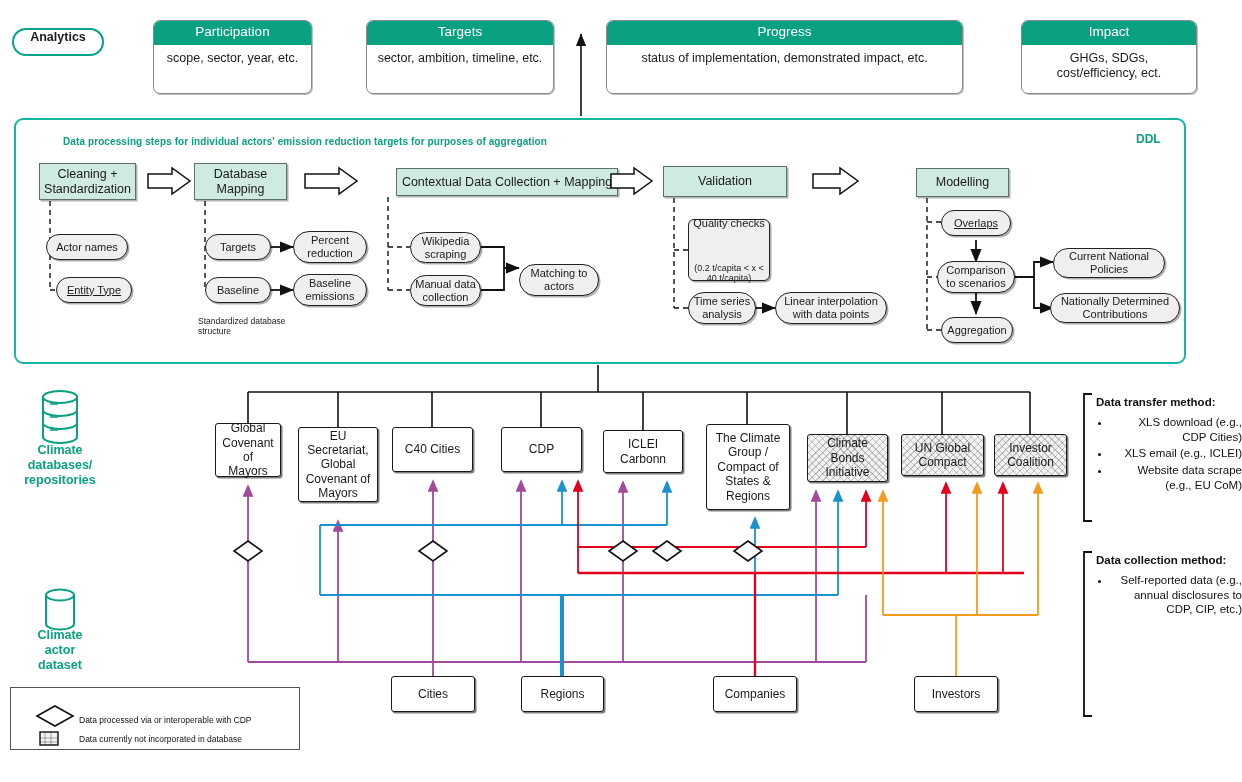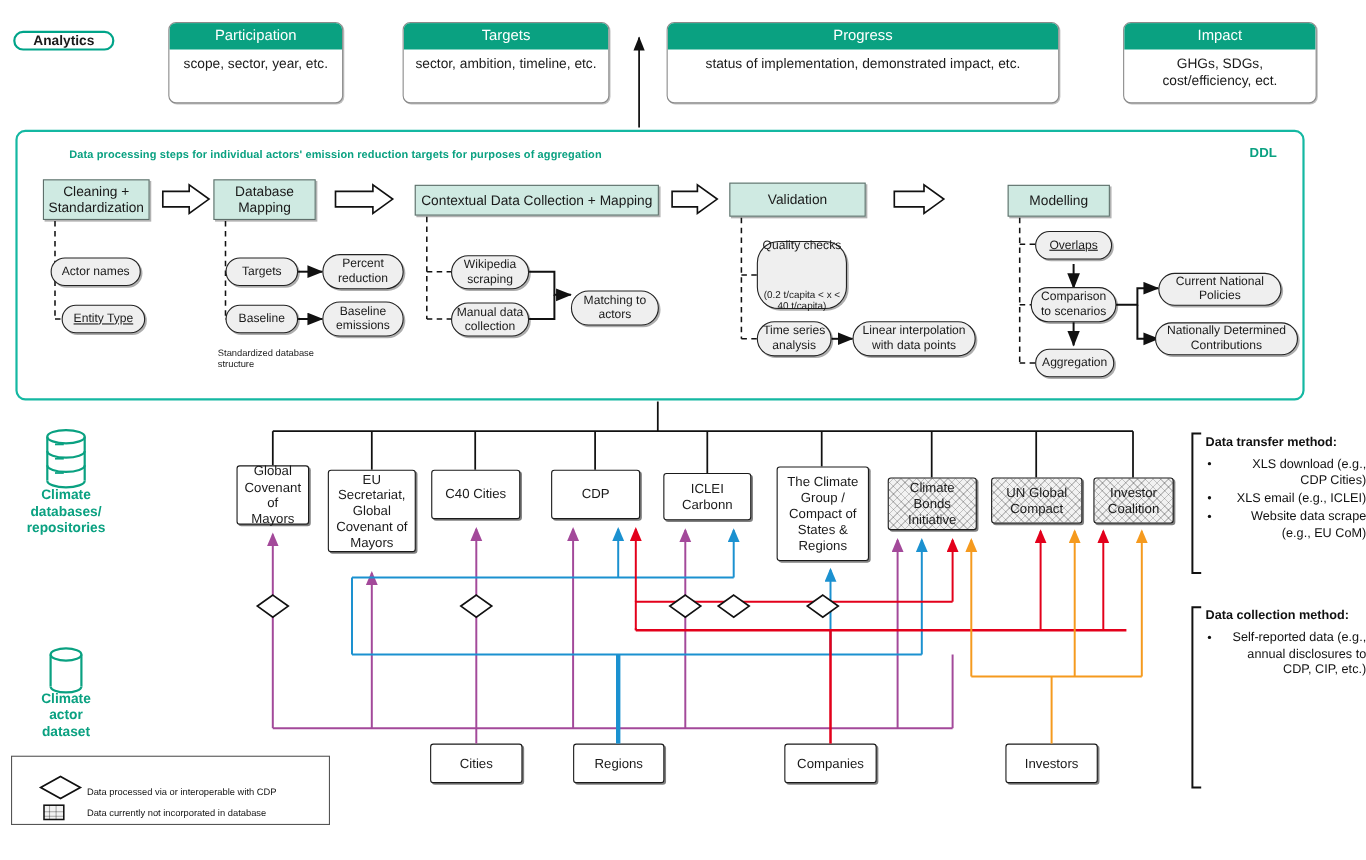--- a/index.html
+++ b/index.html
@@ -5,23 +5,23 @@
   html,body{margin:0;padding:0;background:#ffffff;}
   body{
     width:1242px;height:782px;position:relative;overflow:hidden;
     font-family:"Liberation Sans","DejaVu Sans",sans-serif;
     color:#1a1a1a;
   }
   .abs{position:absolute;box-sizing:border-box;}
 
   
   .pill{
-    left:12px;top:28px;width:92px;height:18px;
+    left:12px;top:28px;width:92px;height:28px;
     border:2px solid #00a489;border-radius:14px;background:#fff;
-    display:flex;align-items:flex-end;justify-content:center;
+    display:flex;align-items:flex-start;justify-content:center;
     font-size:12.5px;font-weight:bold;color:#1a1a1a;
   }
 
   
   .cat{
     border:1px solid #8a8a8a;border-radius:7px;background:#fff;
     overflow:hidden;box-shadow:1px 1px 0 rgba(0,0,0,.25);
   }
   .cat-head{
     background:#0aa181;color:#ffffff;font-size:13.5px;
@@ -51,21 +51,21 @@
     box-shadow:1.5px 1.5px 0 rgba(0,0,0,.3);
   }
 
   
   .node{
     background:#efefef;border:1.4px solid #222;border-radius:18px;
     display:flex;align-items:center;justify-content:center;text-align:center;
     font-size:11px;line-height:1.15;color:#1a1a1a;padding:2px 4px;
     box-shadow:1.5px 1.5px 0 rgba(0,0,0,.32);
   }
-  .node.soft{border-radius:20px;gap:33px;}
+  .node.soft{border-radius:6px;gap:33px;}
   .node .sub{font-size:9px;display:block;line-height:1.12;}
   .caption{font-size:8.5px;line-height:1.2;color:#1a1a1a;}
 
   
   .rect{
     background:#fff;border:1.6px solid #1a1a1a;border-radius:3px;
     display:flex;align-items:center;justify-content:center;text-align:center;
     font-size:12px;line-height:1.2;color:#1a1a1a;padding:2px 3px;
     box-shadow:1.5px 1.5px 0 rgba(0,0,0,.5);
   }
@@ -143,21 +143,21 @@
 </svg>
 
 <div class="abs ddl"></div>
 <div class="abs ddl-title">Data processing steps for individual actors' emission reduction targets for purposes of aggregation</div>
 <div class="abs ddl-tag">DDL</div>
 
 <div class="abs stage" style="left:39px;top:163px;width:97px;height:37px;white-space:pre-line;">Cleaning +
 Standardization</div>
 <div class="abs stage" style="left:194px;top:163px;width:93px;height:37px;white-space:pre-line;">Database
 Mapping</div>
-<div class="abs stage" style="left:377px;top:168px;width:222px;height:28px;white-space:pre-line;">Contextual Data Collection + Mapping</div>
+<div class="abs stage" style="left:396px;top:168px;width:222px;height:28px;white-space:pre-line;">Contextual Data Collection + Mapping</div>
 <div class="abs stage" style="left:663px;top:166px;width:124px;height:31px;white-space:pre-line;">Validation</div>
 <div class="abs stage" style="left:916px;top:168px;width:93px;height:29px;white-space:pre-line;">Modelling</div>
 
 <svg width="1242" height="782" style="pointer-events:none;">
   <g fill="#fff" stroke="#111" stroke-width="1.5">
     <polygon points="148,174 172,174 172,168 190,181 172,194 172,188 148,188"></polygon>
     <polygon points="305,174 339,174 339,168 357,181 339,194 339,188 305,188"></polygon>
     <polygon points="611,174 634,174 634,168 652,181 634,194 634,188 611,188"></polygon>
     <polygon points="813,174 840,174 840,168 858,181 840,194 840,188 813,188"></polygon>
   </g>

